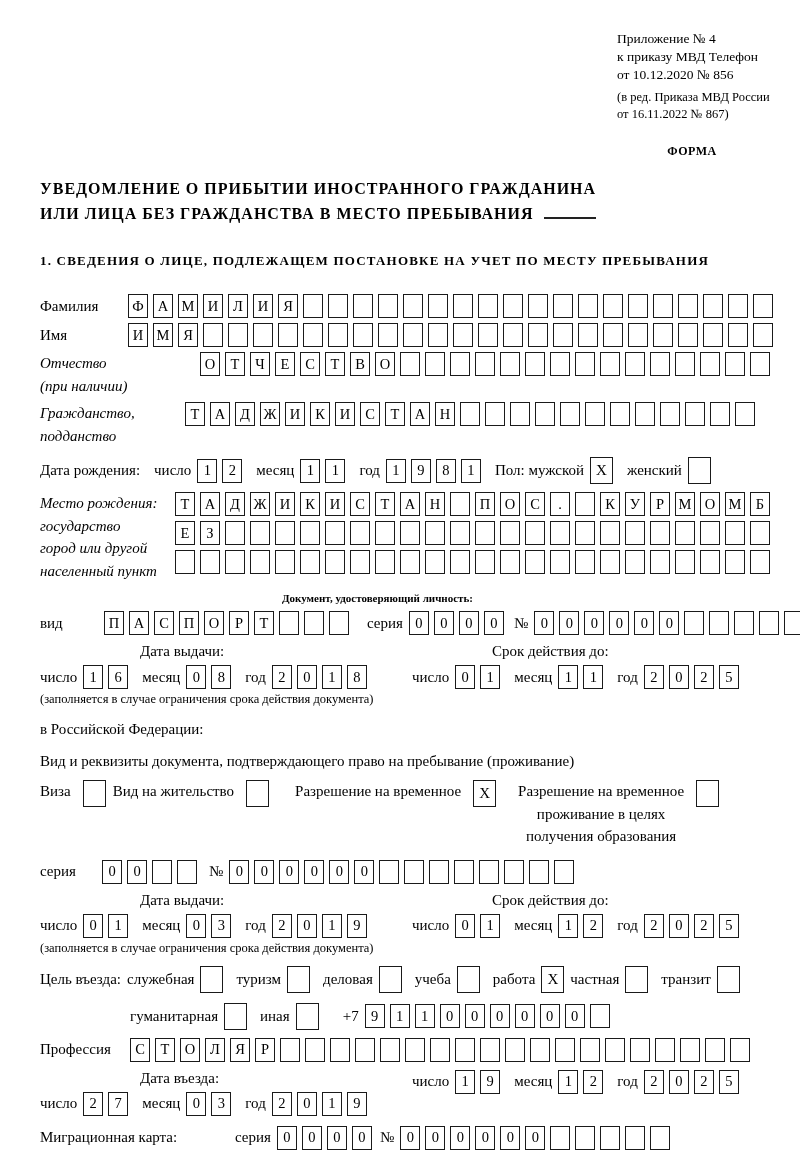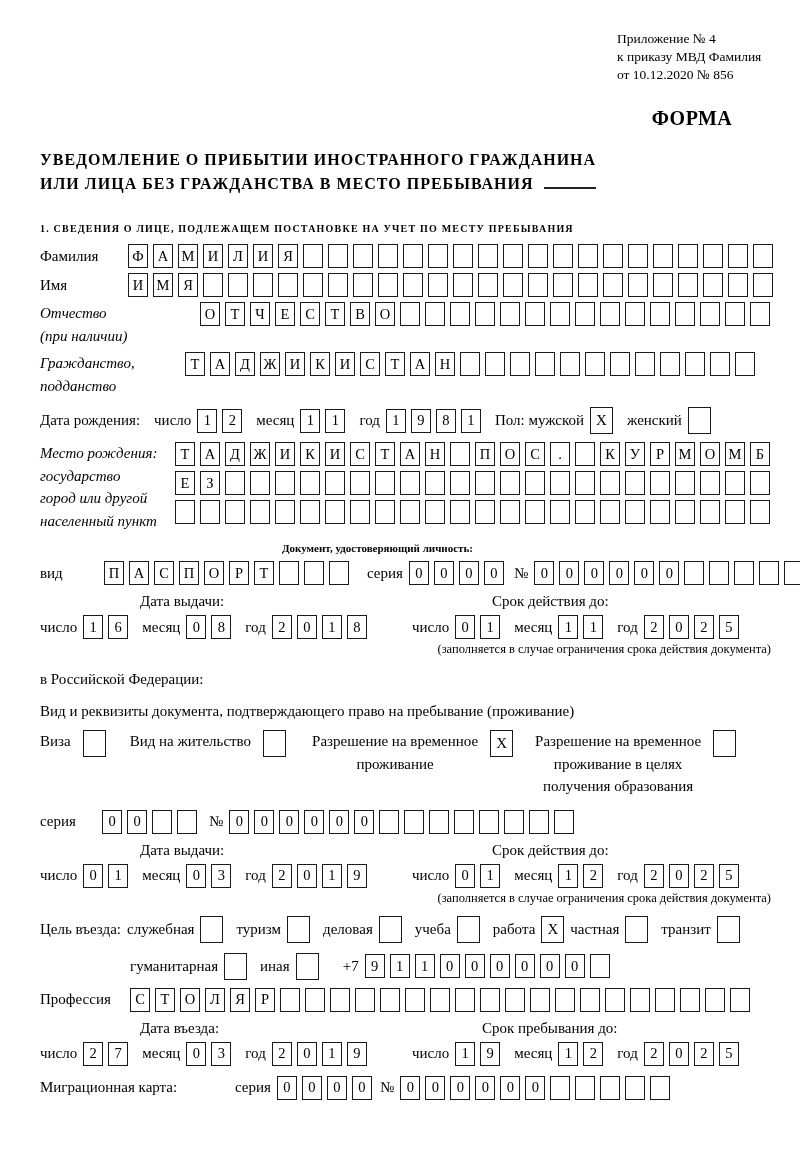--- a/index.html
+++ b/index.html
@@ -1,61 +1,65 @@
 <!DOCTYPE html>
 <html><head>
 <meta charset="utf-8">
 <style>
   html,body{margin:0;padding:0;background:#fff;color:#000;}
   body{width:800px;height:1163px;font-family:"Liberation Serif",serif;position:relative;overflow:hidden;}
   .page{padding:30px 25px 0 40px;}
   
   .appendix{margin-left:577px;font-size:13.5px;line-height:1.35;}
   .appendix .ed{font-size:12.5px;margin-top:4px;line-height:1.35;}
-  .forma{margin-left:577px;text-align:center;width:150px;font-weight:bold;font-size:20px;margin-top:22px;letter-spacing:.5px;}
+  .forma{margin-left:577px;text-align:center;width:150px;font-weight:bold;font-size:12px;margin-top:22px;letter-spacing:.5px;}
   
   .title{text-align:left;font-weight:bold;font-size:16px;letter-spacing:1px;margin-top:18px;line-height:1.55;}
   .blank-line{display:inline-block;width:52px;border-bottom:2px solid #222;height:14px;margin-left:10px;}
-  .section-heading{font-weight:bold;font-size:10px;letter-spacing:1.2px;margin-top:26px;margin-bottom:10px;}
+  .section-heading{font-weight:bold;font-size:13px;letter-spacing:1.2px;margin-top:26px;margin-bottom:25px;}
   
   .cells{display:inline-flex;gap:5px;vertical-align:middle;flex:none;}
   .cell{width:20px;height:24px;border:1.7px solid #1a1a1a;box-sizing:border-box;display:flex;align-items:center;justify-content:center;font-size:14.5px;flex:none;background:#fff;}
   .cb .cell{width:23px;height:27px;font-size:15px;}
   
   .frow{display:flex;align-items:center;margin-bottom:5px;font-size:15px;}
   .frow-top{align-items:flex-start;}
   .lbl{flex:none;}
   .lblcol{flex:none;line-height:1.5;font-style:italic;}
   .w88{width:88px;} .w160{width:160px;} .w145{width:145px;} .w135{width:135px;} .w90{width:90px;}
   .stack{display:flex;flex-direction:column;gap:5px;}
   .mini{font-size:15px;margin:0 6px 0 14px;}
   .mini0{font-size:15px;margin:0 6px 0 0;}
   .doc-heading{text-align:center;font-weight:bold;font-size:11px;margin:10px 60px 7px 0;}
   .dates{display:flex;margin-top:8px;}
   .dgroup{}
   .dg-head{font-size:15px;margin-bottom:5px;}
   .dline{display:flex;align-items:center;font-size:15px;}
-  .note{font-size:12.5px;text-align:right;margin:3px 4px 10px 0;}
+  .note{font-size:12.5px;text-align:left;margin:3px 28px 10px 0;}
   .intro{font-size:15px;margin:6px 0 2px 0;line-height:1.7;}
   .opts{display:flex;align-items:flex-start;margin-top:6px;margin-bottom:10px;font-size:15px;}
   .opt{display:flex;align-items:flex-start;gap:12px;}
   .opt .olbl{text-align:center;line-height:1.5;}
   .purpose{display:flex;align-items:center;font-size:15px;margin-top:10px;flex-wrap:nowrap;}
   .purpose .p{margin-right:6px;}
   .purpose .cb{margin-right:13px;}
 </style>
 </head>
 <body>
 
 <div class="page">
 
   <div class="appendix">
     <div>Приложение № 4</div>
-    <div>к приказу МВД Фамилия</div>
+    <div>к приказу МВД Телефон</div>
     <div>от 10.12.2020 № 856</div>
+    <div class="ed">
+      <div>(в ред. Приказа МВД России</div>
+      <div>от 16.11.2022 № 867)</div>
+    </div>
   </div>
 
   <div class="forma">ФОРМА</div>
 
   <div class="title">
     <div>УВЕДОМЛЕНИЕ О ПРИБЫТИИ ИНОСТРАННОГО ГРАЖДАНИНА</div>
     <div>
       <span>ИЛИ ЛИЦА БЕЗ ГРАЖДАНСТВА В МЕСТО ПРЕБЫВАНИЯ</span><span class="blank-line"></span>
     </div>
   </div>
@@ -391,36 +395,35 @@
           </span>
       </div>
     </div>
   </div>
   <div class="note">(заполняется в случае ограничения срока действия документа)</div>
 
   <div class="intro">в Российской Федерации:</div>
   <div class="intro">Вид и реквизиты документа, подтверждающего право на пребывание (проживание)</div>
 
   <div class="opts">
-    <div class="opt" style="margin-right:24px;">
+    <div class="opt" style="margin-right:7px;">
       <span class="olbl">Виза</span>
       <span class="cells cb">
           <span class="cell"></span>
         </span>
     </div>
     <div class="opt" style="margin-right:26px;">
       <span class="olbl">Вид на жительство</span>
       <span class="cells cb">
           <span class="cell"></span>
         </span>
     </div>
     <div class="opt" style="margin-right:22px;">
       <span class="olbl">
         <div>Разрешение на временное</div>
-        <div>проживание</div>
       </span>
       <span class="cells cb">
           <span class="cell">X</span>
         </span>
     </div>
     <div class="opt">
       <span class="olbl">
         <div>Разрешение на временное</div>
         <div>проживание в целях</div>
         <div>получения образования</div>
@@ -610,21 +613,20 @@
         <span class="mini">год</span>
         <span class="cells">
             <span class="cell">2</span>
             <span class="cell">0</span>
             <span class="cell">1</span>
             <span class="cell">9</span>
           </span>
       </div>
     </div>
     <div class="dgroup">
-      <div class="dg-head" style="margin-left:70px;">Срок пребывания до:</div>
       <div class="dline">
         <span class="mini0">число</span>
         <span class="cells">
             <span class="cell">1</span>
             <span class="cell">9</span>
           </span>
         <span class="mini">месяц</span>
         <span class="cells">
             <span class="cell">1</span>
             <span class="cell">2</span>

